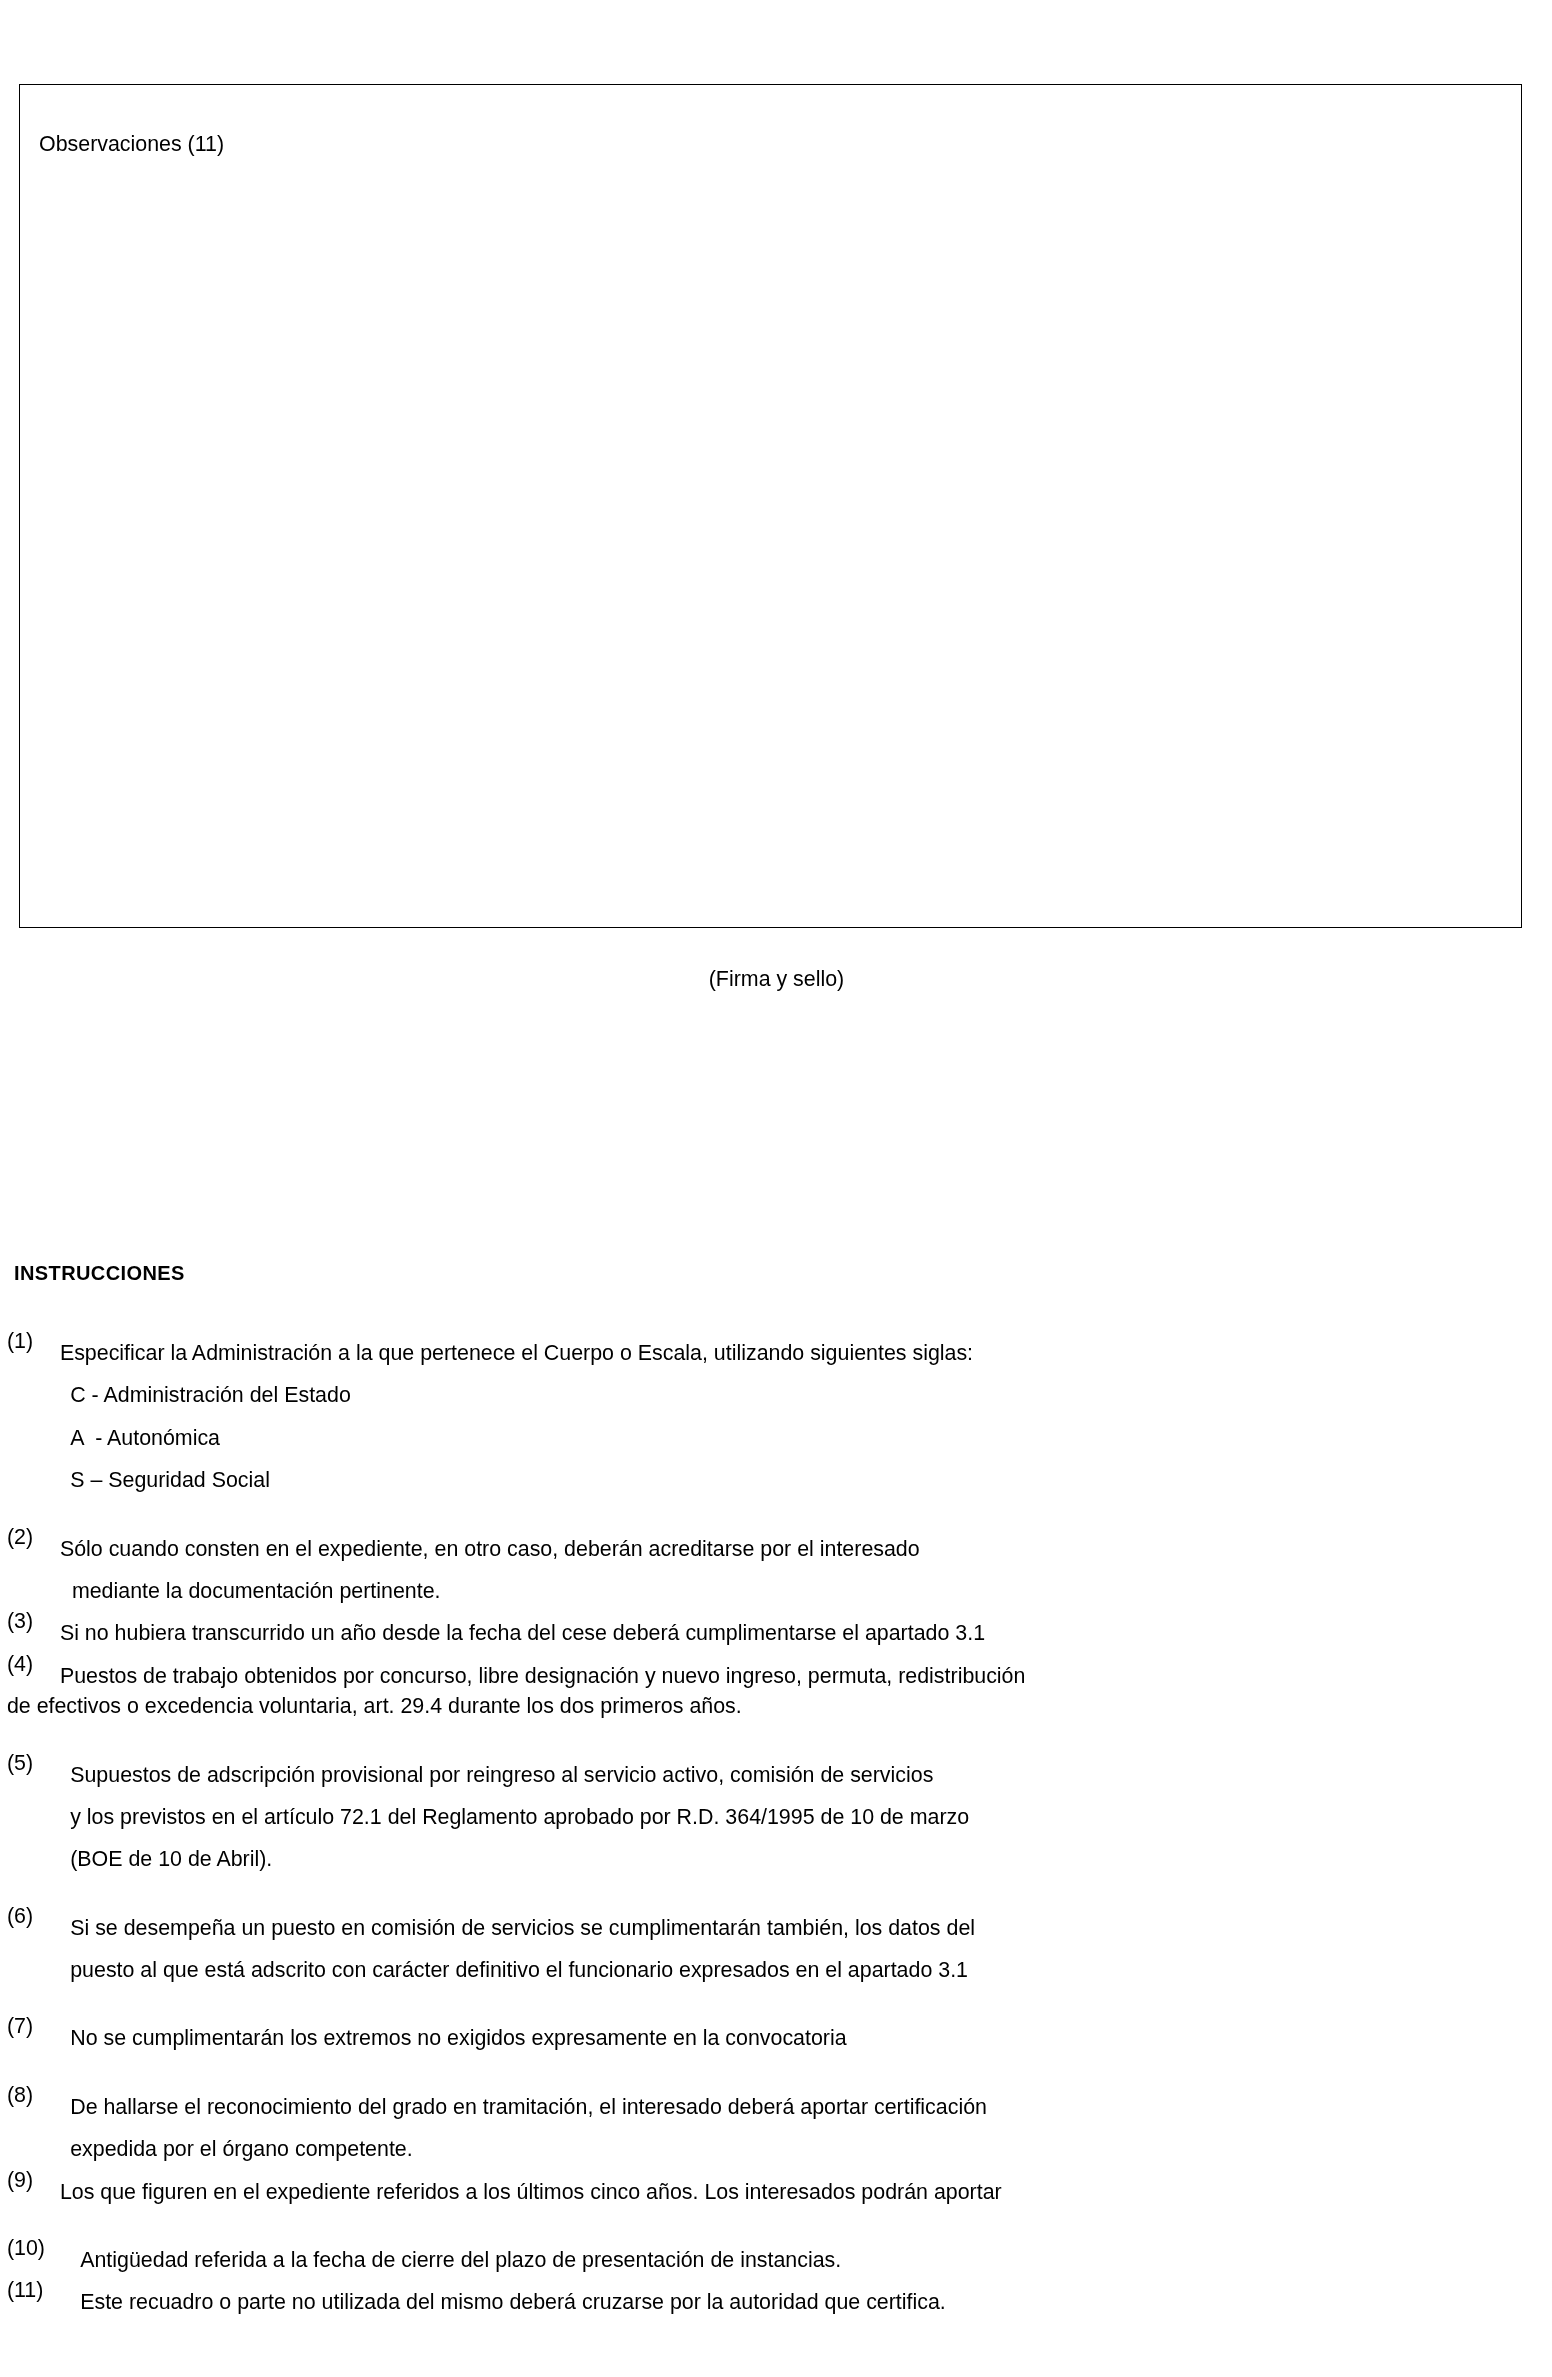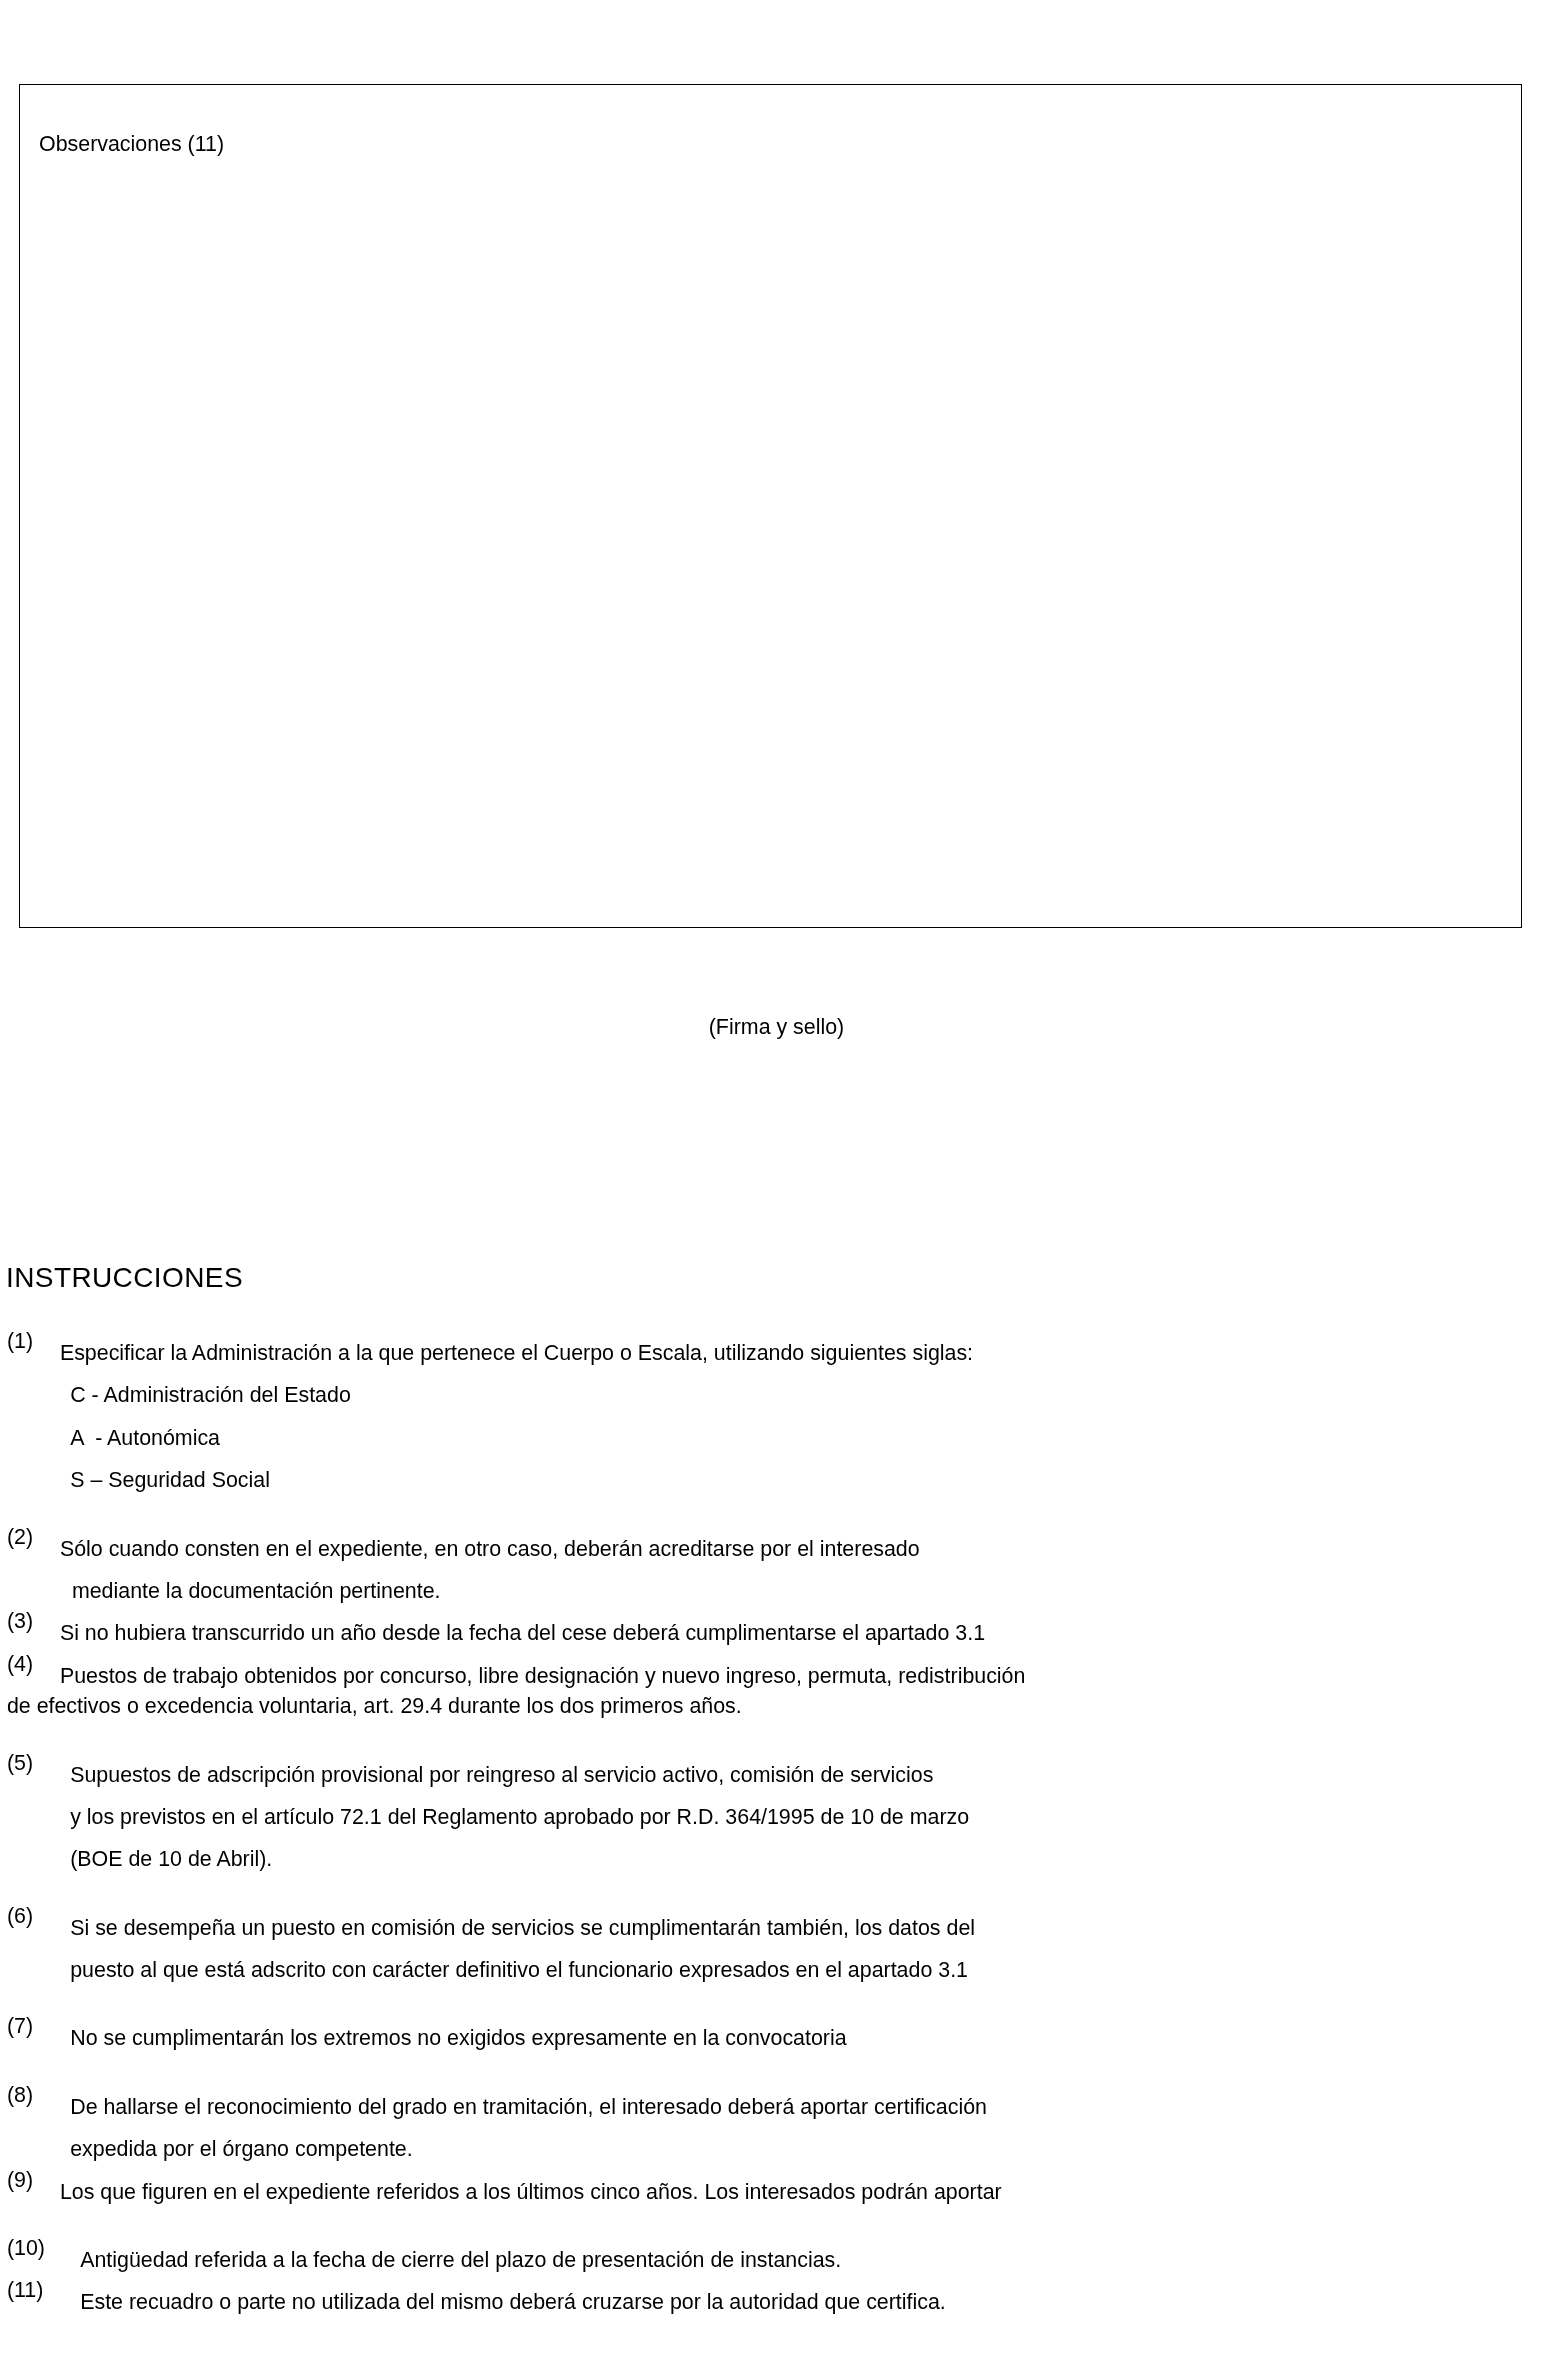--- a/index.html
+++ b/index.html
@@ -40,29 +40,29 @@
     white-space: nowrap;
   }
   
   .firma {
     position: absolute;
     left: 0;
     top: 967px;
     width: 1553px;
     text-align: center;
     font-size: 21.4px;
-    margin-top: 48px;
   }
   
   .instrucciones-title {
     position: absolute;
-    left: 6px;
+    left: 14px;
     top: 1262px;
-    font-size: 28px;
+    font-size: 20px;
     letter-spacing: 0.4px;
+    font-weight: bold;
   }
   .instr-list {
     position: absolute;
     left: 6.9px;
     top: 1326px;
     width: 1533px;
     font-size: 21.4px;
     line-height: 1.42;
   }
   .instr-item {

